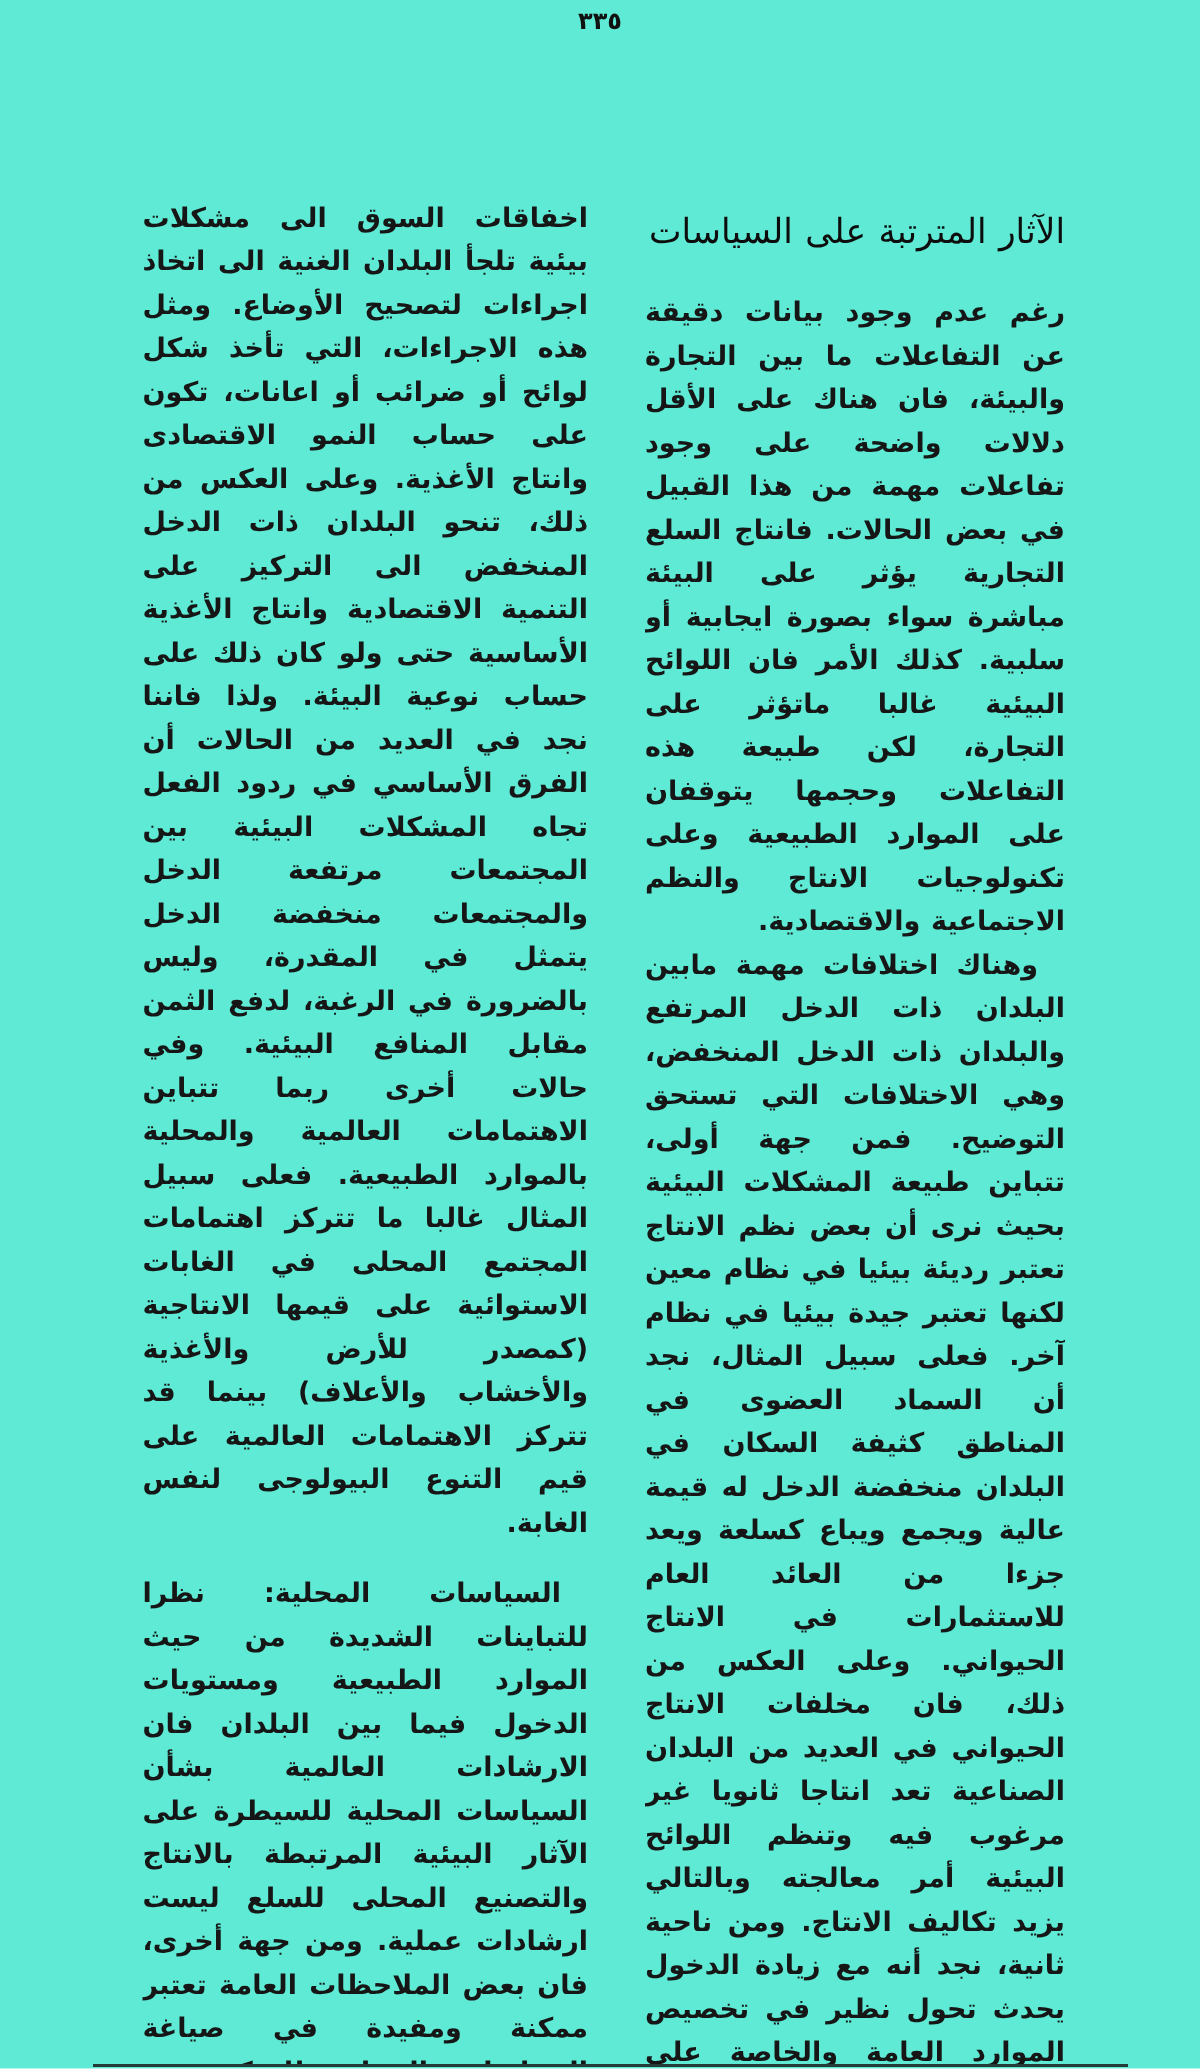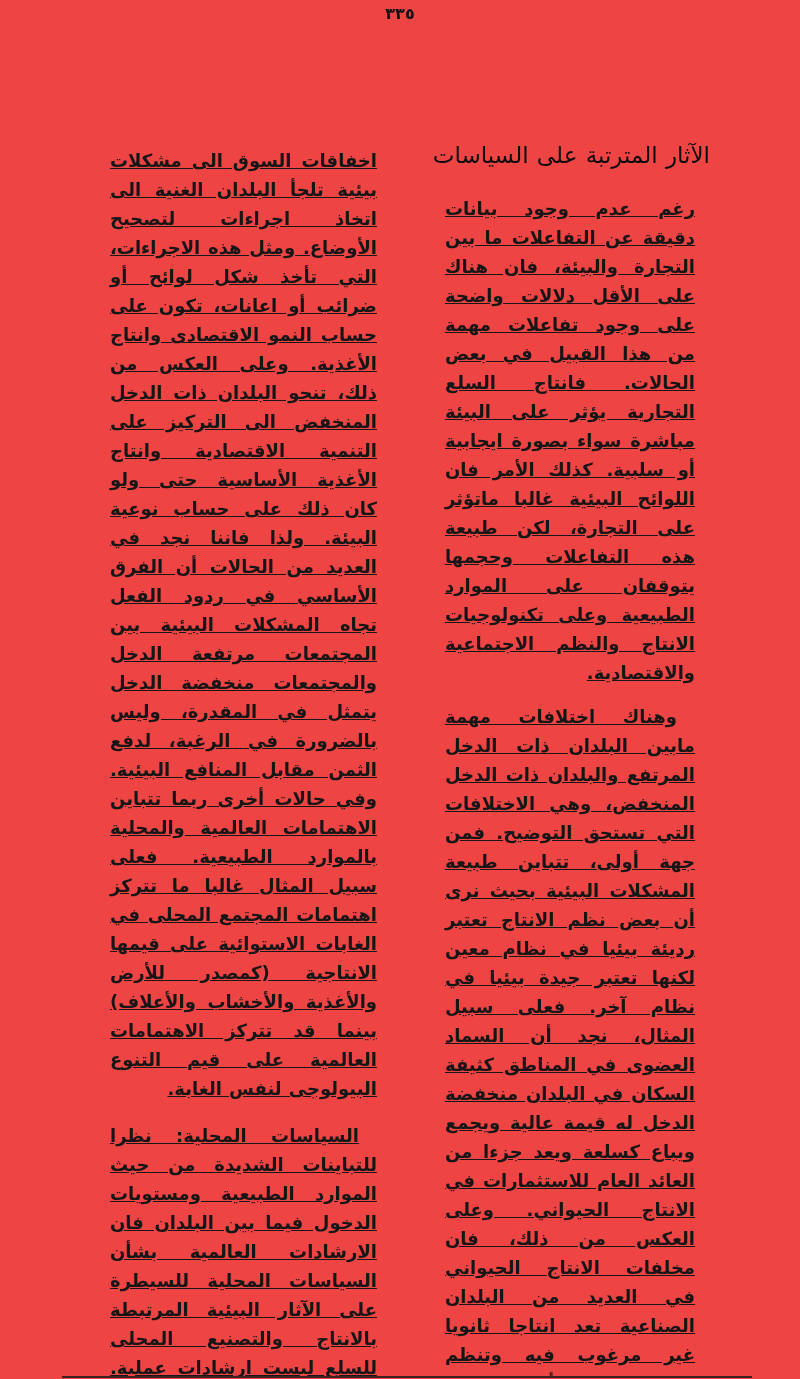--- a/index.html
+++ b/index.html
@@ -4,21 +4,21 @@
 <style>
   html, body {
     margin: 0;
     padding: 0;
     background: #ffffff;
   }
   #page {
     position: relative;
     width: 800px;
     height: 1379px;
-    background: #ef4444;
+    background: #5eead4;
     overflow: hidden;
     font-family: "DejaVu Sans", sans-serif;
     color: #161616;
     direction: rtl;
   }
   .page-number {
     position: absolute;
     top: 4px;
     left: 0;
     right: 0;
@@ -53,22 +53,21 @@
   }
   .article-heading {
     font-size: 23px;
     line-height: 30px;
     font-weight: 400;
     margin: 0 0 24px 0;
     text-align: right;
     color: #0d0d0d;
   }
   .para {
-    margin: 15px;
-    text-decoration: underline;
+    margin: 0;
   }
   .para.indent {
     text-indent: 18px;
   }
   .para.justify-last {
     text-align-last: justify;
   }
   .para.gap-top {
     margin-top: 18px;
   }

